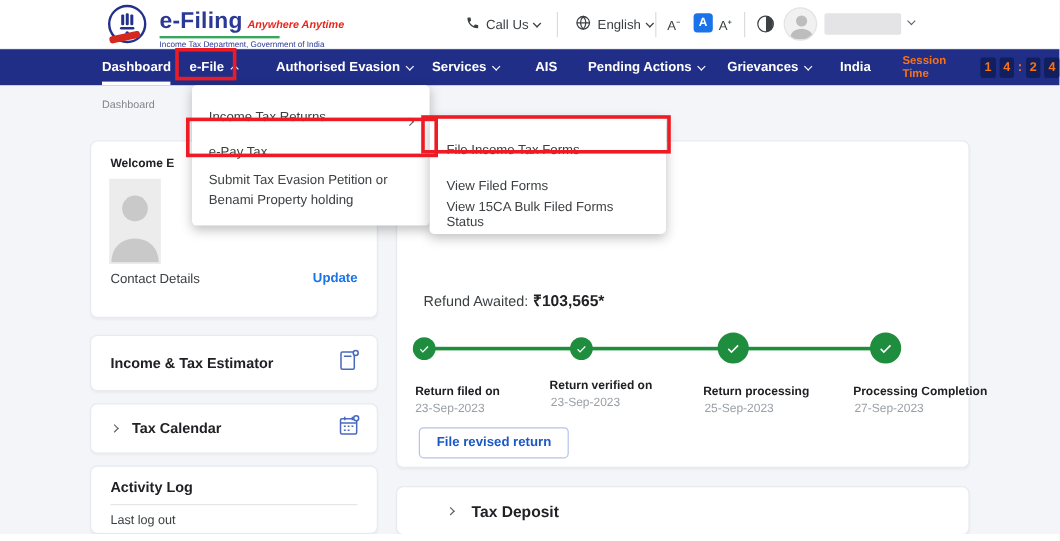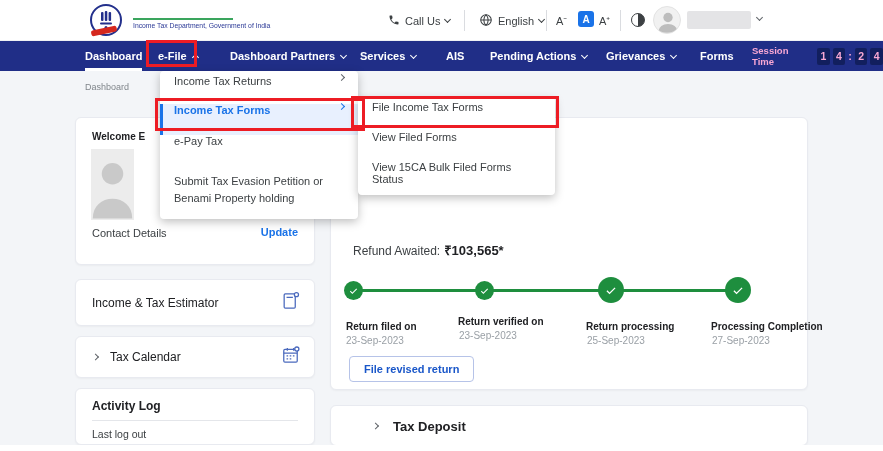--- a/index.html
+++ b/index.html
@@ -25,39 +25,39 @@
   .avatar { position: absolute; left: 653px; top: 6px; width: 28px; height: 28px; border-radius: 50%; background: #f1f1f1; overflow: hidden; border: 1px solid #e3e3e3; }
   .name-redacted { position: absolute; left: 687px; top: 11px; width: 64px; height: 18px; background: #e4e4e6; border-radius: 2px; }
   .chev { width: 5px; height: 5px; border-right: 1.6px solid currentColor; border-bottom: 1.6px solid currentColor; display: inline-block; flex: none; }
   .chev.down { transform: rotate(45deg); margin-top: -2px; }
   .chev.up { transform: rotate(-135deg); margin-top: 3px; }
   .chev.right { transform: rotate(-45deg); }
   
   .navbar { position: absolute; top: 41px; left: 0; width: 883px; height: 30px; background: #202e87; z-index: 20; }
   .nav-item { position: absolute; top: 0; height: 30px; display: flex; align-items: center; gap: 6px; color: #fff; font-size: 11px; font-weight: 600; cursor: pointer; }
   .nav-underline { position: absolute; left: 0; bottom: 0; width: 100%; height: 3px; background: #fff; }
-  .session { position: absolute; left: 752px; top: 0; height: 30px; display: flex; align-items: center; gap: 3px; color: #f9a8d4; }
+  .session { position: absolute; left: 752px; top: 0; height: 30px; display: flex; align-items: center; gap: 3px; color: #f97316; }
   .session-label { font-size: 9.5px; font-weight: 700; margin-right: 3px; }
   .digit { width: 13px; height: 17px; background: #121f5e; border-radius: 2px; font-size: 10.5px; font-weight: 700; display: flex; align-items: center; justify-content: center; }
   .sep { font-size: 11px; font-weight: 700; }
   
   .breadcrumb { position: absolute; left: 85px; top: 82px; font-size: 9px; color: #80868b; z-index: 5; }
   
   .card { position: absolute; background: #fff; border: 1px solid #e8eaf0; border-radius: 6px; box-shadow: 0 1px 2px rgba(0,0,0,.04); }
   
   .welcome-card { left: 75px; top: 117px; width: 240px; height: 148px; }
   .welcome-title { position: absolute; left: 16px; top: 13px; font-size: 10px; font-weight: 700; color: #202124; }
   .welcome-avatar { position: absolute; left: 15px; top: 31px; width: 43px; height: 71px; background: #ececec; overflow: hidden; }
   .contact-label { position: absolute; left: 16px; top: 109px; font-size: 11px; color: #3c4043; }
   .update-link { position: absolute; right: 16px; top: 108px; font-size: 11px; font-weight: 700; color: #1a73e8; cursor: pointer; }
   
   .estimator-card { left: 75px; top: 279px; width: 240px; height: 47px; }
   .calendar-card { left: 75px; top: 336px; width: 240px; height: 42px; }
   .activity-card { left: 75px; top: 388px; width: 240px; height: 57px; overflow: hidden; }
-  .side-title { position: absolute; left: 16px; top: 50%; transform: translateY(-50%); font-size: 12px; font-weight: 400; color: #202124; }
+  .side-title { position: absolute; left: 16px; top: 50%; transform: translateY(-50%); font-size: 12px; font-weight: 700; color: #202124; }
   .side-title.with-chev { left: 34px; }
   .side-chev { position: absolute; left: 17px; top: 50%; transform: translateY(-50%) rotate(-45deg); color: #5f6368; }
   .side-icon { position: absolute; right: 14px; top: 50%; transform: translateY(-50%); }
   .activity-title { position: absolute; left: 16px; top: 10px; font-size: 12px; font-weight: 700; color: #202124; }
   .activity-divider { position: absolute; left: 16px; right: 16px; top: 31px; height: 1px; background: #e4e6ea; }
   .lastlog { position: absolute; left: 16px; top: 39px; font-size: 10.5px; color: #3c4043; }
   
   .main-card { left: 330px; top: 117px; width: 478px; height: 273px; }
   .note-box { position: absolute; left: 15px; top: 35px; width: 446px; height: 80px; background: #e9f3ed; border-radius: 4px; padding: 38px 40px 0 38px; font-size: 10.5px; color: #3c4043; line-height: 1.5; }
   .refund { position: absolute; left: 22px; top: 123px; font-size: 12px; color: #3c4043; }
@@ -68,21 +68,21 @@
   .dot.lg { width: 26px; height: 26px; top: 159px; }
   .step-title { position: absolute; font-size: 10px; font-weight: 700; color: #202124; white-space: nowrap; }
   .step-date { position: absolute; font-size: 10px; color: #9aa0a6; white-space: nowrap; }
   .revised-btn { position: absolute; left: 18px; top: 238px; padding: 6px 14px; background: #fff; border: 1px solid #b6c3e8; border-radius: 4px; font-size: 11px; font-weight: 700; color: #1a57c9; cursor: pointer; font-family: "Liberation Sans", sans-serif; }
   
   .deposit-card { left: 330px; top: 405px; width: 478px; height: 41px; }
   .deposit-chev { position: absolute; left: 42px; top: 50%; transform: translateY(-50%) rotate(-45deg); color: #5f6368; }
   .deposit-title { position: absolute; left: 62px; top: 50%; transform: translateY(-50%); font-size: 13px; font-weight: 700; color: #202124; }
   
   .menu { position: absolute; left: 160px; top: 71px; width: 198px; background: #fff; border-radius: 4px; box-shadow: 0 3px 10px rgba(0,0,0,.25); padding: 4px 0; z-index: 50; }
-  .menu-row { display: flex; align-items: flex-start; justify-content: space-between; padding: 0 14px; height: 29px; font-size: 11px; font-weight: 500; color: #3c4043; cursor: pointer; }
+  .menu-row { display: flex; align-items: flex-end; justify-content: space-between; padding: 0 14px; height: 29px; font-size: 11px; font-weight: 500; color: #3c4043; cursor: pointer; }
   .menu-row .chev { color: #5f6368; }
   .menu-row.active { height: 31px; background: #e8f0fe; border-left: 3px solid #1a73e8; padding-left: 11px; color: #1a73e8; font-weight: 700; }
   .menu-row.active .chev { color: #1a73e8; }
   .menu-row.tall { height: auto; padding: 9px 14px; line-height: 1.5; }
   .submenu { position: absolute; left: 358px; top: 97px; width: 197px; background: #fff; border-radius: 4px; box-shadow: 0 3px 10px rgba(0,0,0,.25); padding: 4px 0; z-index: 55; }
   .submenu .menu-row { height: 30px; }
   
   .redbox { position: absolute; border: 3px solid #ed1c24; z-index: 60; pointer-events: none; }
   .redbox-efile { left: 146px; top: 40px; width: 51px; height: 27px; }
   .redbox-forms { left: 155px; top: 98px; width: 210px; height: 33px; }
@@ -101,20 +101,24 @@
           <rect x="13" y="9" width="2.5" height="9" rx="1"></rect>
           <rect x="16.8" y="8" width="2.5" height="10" rx="1"></rect>
           <rect x="20.6" y="9" width="2.5" height="9" rx="1"></rect>
           <rect x="12" y="19.5" width="12" height="2" rx="1"></rect>
           <circle cx="18" cy="24.5" r="1.5"></circle>
         </g>
         <rect x="3" y="25" width="26" height="6" rx="2.5" fill="#d5281e" transform="rotate(-12 16 28)"></rect>
       </svg>
     </span>
     <span class="brand-text">
+      <span class="brand-row">
+        <span class="brand-title">e-Filing</span>
+        <span class="brand-tagline">Anywhere Anytime</span>
+      </span>
       <span class="brand-line"></span>
       <span class="brand-sub">Income Tax Department, Government of India</span>
     </span>
   </div>
 
   <div class="hgroup" style="left:388px;">
     <span>
       <svg width="12" height="12" viewBox="0 0 24 24" fill="#3c4043">
           <path d="M6.6 10.8c1.4 2.8 3.8 5.2 6.6 6.6l2.2-2.2c.3-.3.7-.4 1-.2 1.1.4 2.3.6 3.6.6.6 0 1 .4 1 1V20c0 .6-.4 1-1 1C10.6 21 3 13.4 3 4c0-.6.4-1 1-1h3.5c.6 0 1 .4 1 1 0 1.2.2 2.4.6 3.6.1.3 0 .7-.2 1l-2.3 2.2z"></path>
         </svg>
@@ -156,40 +160,40 @@
 <nav class="navbar">
   <div class="nav-item" style="left:85px;">
     <span>Dashboard</span>
     <span class="nav-underline"></span>
   </div>
   <div class="nav-item" style="left:158px;">
     <span>e-File</span>
     <span class="chev up"></span>
   </div>
   <div class="nav-item" style="left:230px;">
-    <span>Dashboard Partners</span>
+    <span>Authorised Evasion</span>
     <span class="chev down"></span>
   </div>
   <div class="nav-item" style="left:360px;">
     <span>Services</span>
     <span class="chev down"></span>
   </div>
   <div class="nav-item" style="left:446px;">
     <span>AIS</span>
   </div>
   <div class="nav-item" style="left:490px;">
     <span>Pending Actions</span>
     <span class="chev down"></span>
   </div>
   <div class="nav-item" style="left:606px;">
     <span>Grievances</span>
     <span class="chev down"></span>
   </div>
   <div class="nav-item" style="left:700px;">
-    <span>Forms</span>
+    <span>India</span>
   </div>
   <div class="session">
     <span class="session-label">Session Time</span>
     <span class="digit">1</span>
     <span class="digit">4</span>
     <span class="sep">:</span>
     <span class="digit">2</span>
     <span class="digit">4</span>
   </div>
 </nav>
@@ -292,24 +296,20 @@
 <div class="card deposit-card">
   <span class="chev deposit-chev"></span>
   <div class="deposit-title">Tax Deposit</div>
 </div>
 
 <div class="menu">
   <div class="menu-row">
     <span>Income Tax Returns</span>
     <span class="chev right"></span>
   </div>
-  <div class="menu-row active">
-    <span>Income Tax Forms</span>
-    <span class="chev right"></span>
-  </div>
   <div class="menu-row">
     <span>e-Pay Tax</span>
   </div>
   <div class="menu-row tall">
     <span>Submit Tax Evasion Petition or Benami Property holding</span>
   </div>
 </div>
 
 <div class="submenu">
   <div class="menu-row">

